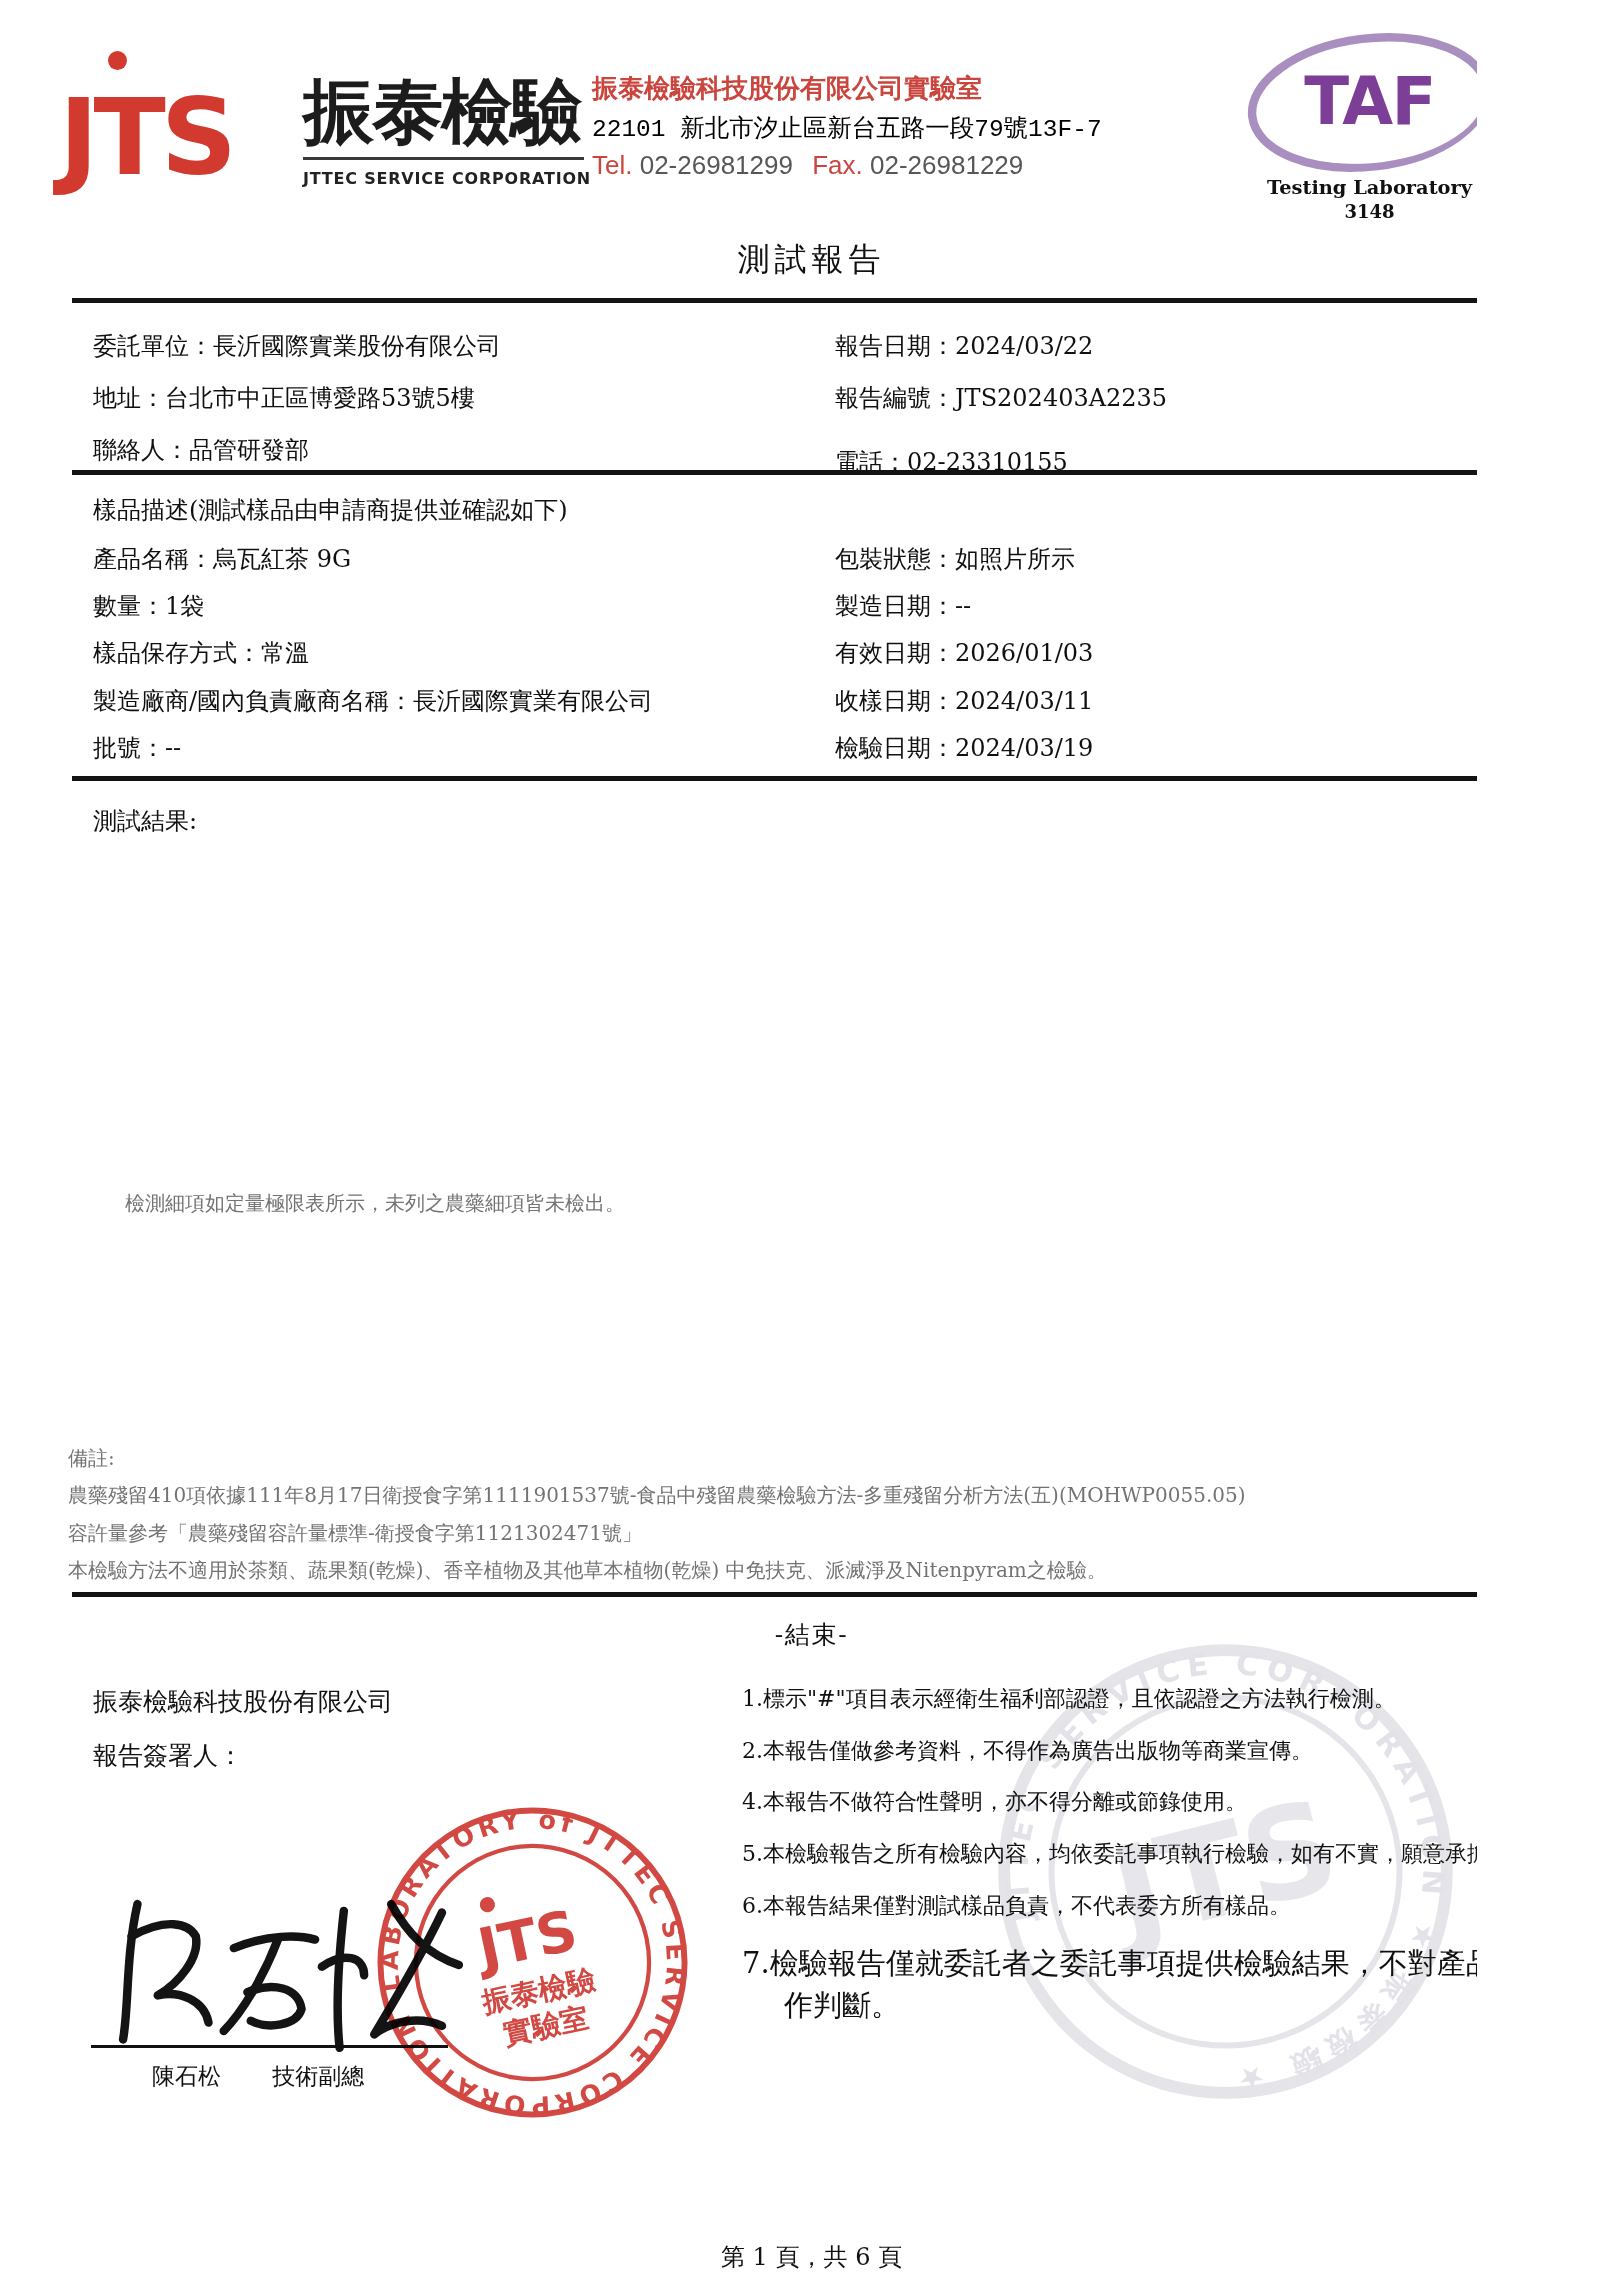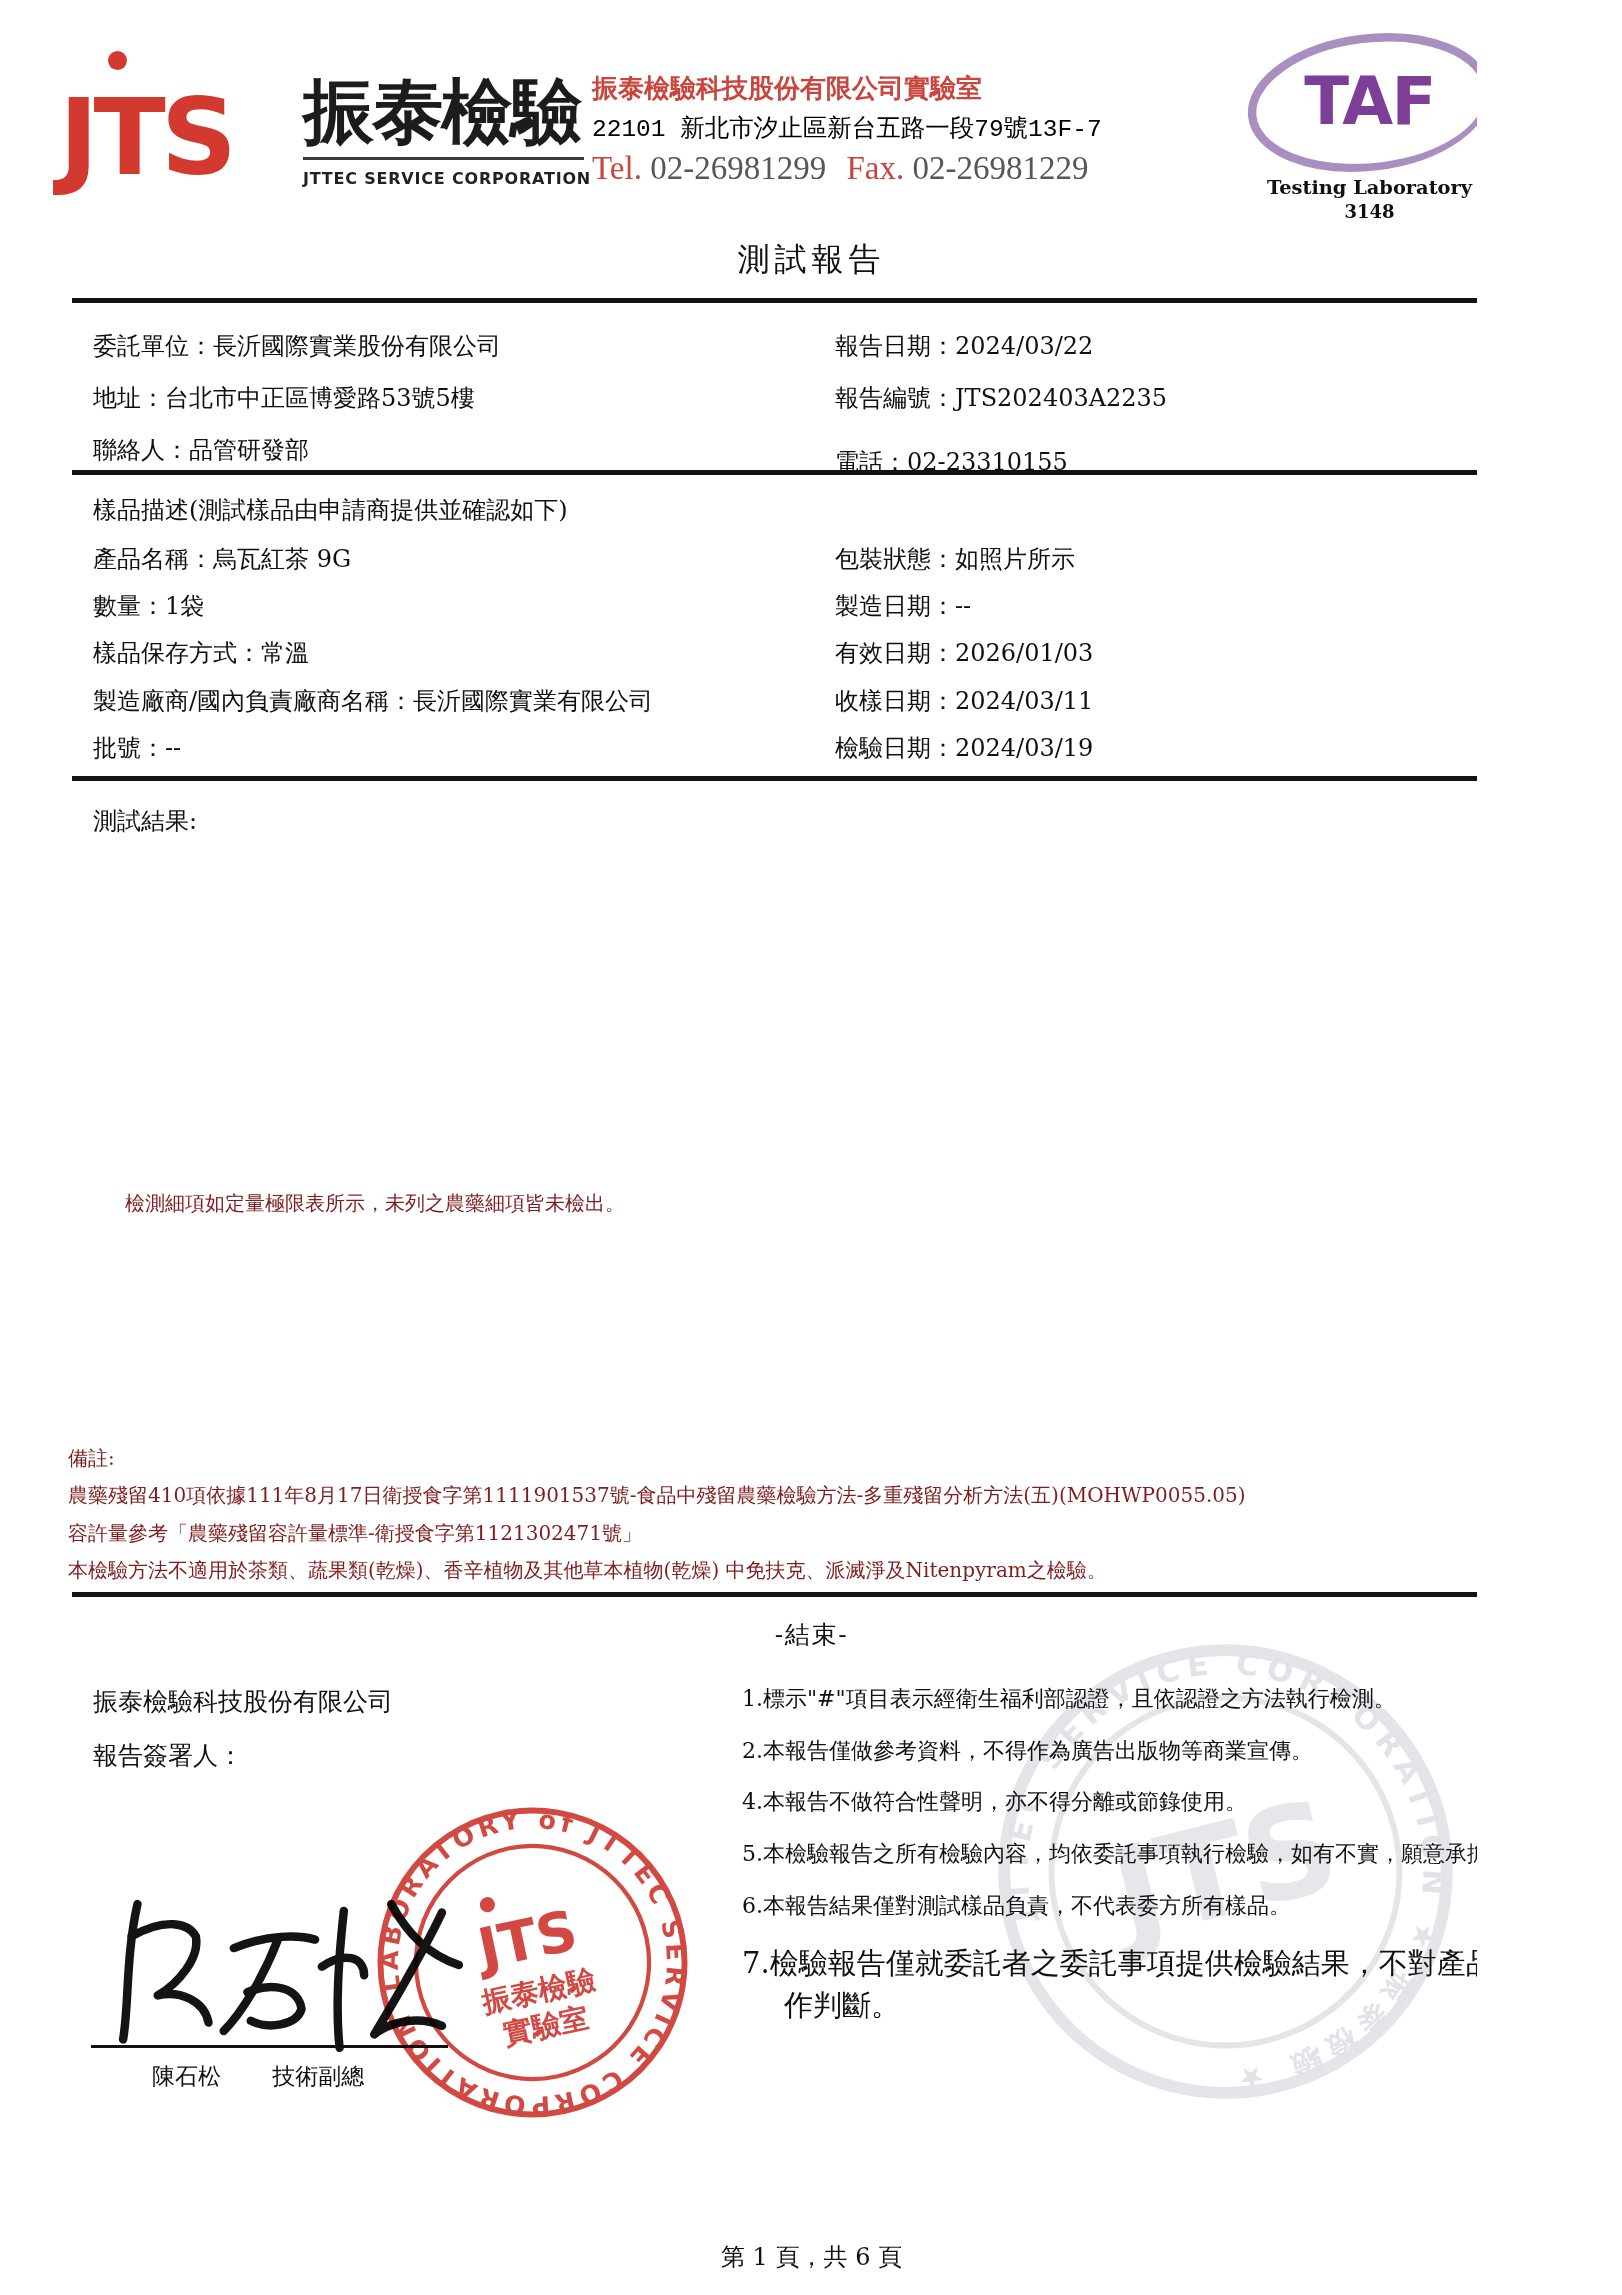--- a/index.html
+++ b/index.html
@@ -13,29 +13,29 @@
             font-size:106px;line-height:1;letter-spacing:-5px;color:#d23a2f;}
   .jts-dot{width:19.4px;height:19.4px;border-radius:50%;background:#d23a2f;}
   .logo-cn{font-family:"DejaVu Sans","Liberation Sans",sans-serif;font-weight:bold;
            font-size:71px;line-height:1;letter-spacing:-1.7px;color:#1c1c1c;white-space:nowrap;}
   .logo-underline{height:2.5px;background:#3a3a3a;}
   .logo-en{font-family:"DejaVu Sans","Liberation Sans",sans-serif;font-weight:bold;
            font-size:16px;letter-spacing:0.8px;color:#222;white-space:nowrap;}
   .lab-name{font-family:"DejaVu Sans","Liberation Sans",sans-serif;font-weight:bold;
             font-size:26px;color:#c9453d;white-space:nowrap;}
   .lab-addr{font-family:Liberation Mono, monospace;font-size:24.5px;color:#000000;white-space:nowrap;}
-  .lab-tel{font-family:Liberation Serif, serif;font-size:33px;color:#575757;white-space:nowrap;}
+  .lab-tel{font-family:Liberation Sans, sans-serif;font-size:26px;color:#575757;white-space:nowrap;}
   .red-label{color:#c9453d;}
   .taf-caption{font-weight:bold;font-size:19.4px;text-align:center;color:#111;}
   .taf-number{font-weight:bold;font-size:18px;text-align:center;color:#111;}
 
   
   .doc-title{font-size:32px;letter-spacing:5px;text-align:center;}
   .row-text{font-size:24px;color:#101010;white-space:nowrap;}
-  .small-note{font-size:20px;color:#7f1d1d;white-space:nowrap;}
+  .small-note{font-size:20px;color:#737373;white-space:nowrap;}
 
   
   .rtable{position:absolute;left:123px;top:1059px;width:1382px;border:2.5px solid #1a1a1a;background:#fff;}
   .rtable .tr{display:flex;}
   .rtable .tr.head{background:#ececec;border-bottom:2.5px solid #1a1a1a;}
   .rtable .td{height:59px;display:flex;align-items:center;justify-content:center;
               font-size:22px;border-right:1.7px solid #1a1a1a;box-sizing:border-box;}
   .rtable .td:last-child{border-right:none;}
   .c0{width:27.2%;} .c1{width:15.9%;} .c2{width:19.9%;} .c3{width:14.8%;} .c4{width:22.2%;}
 

